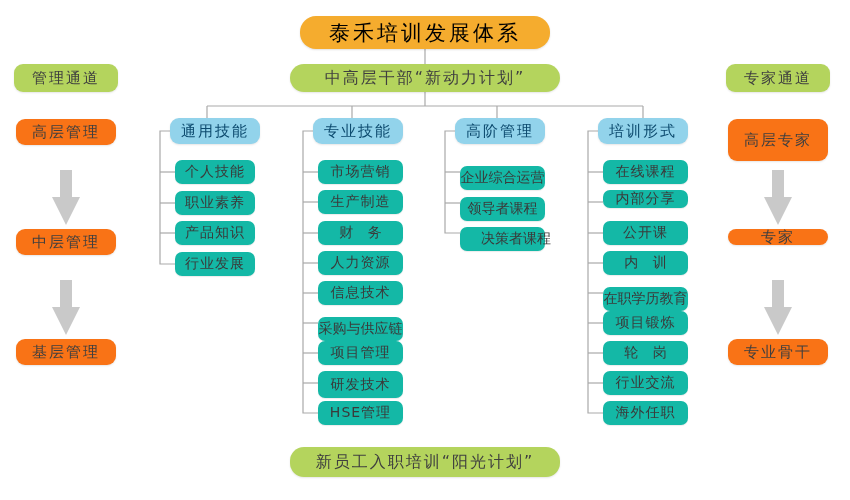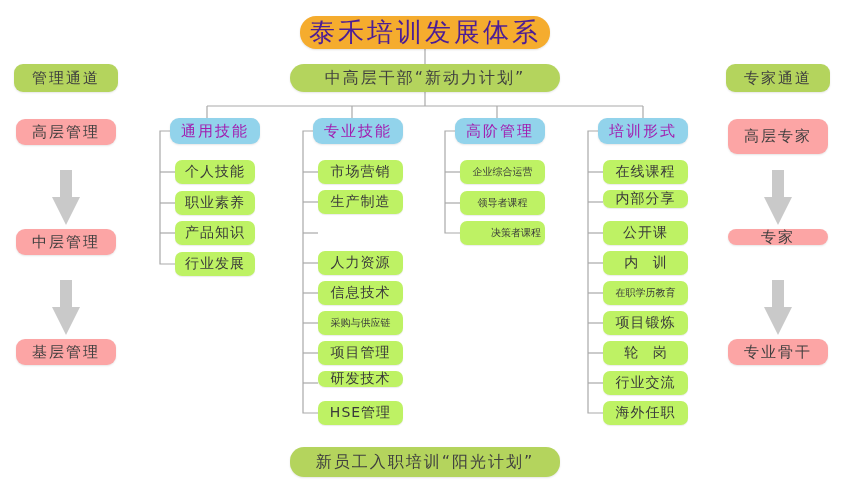--- a/index.html
+++ b/index.html
@@ -27,68 +27,69 @@
     display: flex;
     align-items: center;
     justify-content: center;
     text-align: center;
     white-space: nowrap;
     letter-spacing: 1px;
   }
   .title-pill {
     background: #F5AC2E;
     border-radius: 16px;
-    color: #4c1d95;
-    font-size: 26px;
+    color: #000000;
+    font-size: 21px;
     letter-spacing: 3px;
     box-shadow: 0 1px 2px rgba(0,0,0,0.12);
   }
   .green-pill {
     background: #B4D45D;
     border-radius: 14px;
     color: #3f3f3f;
     font-size: 16px;
     letter-spacing: 2px;
     box-shadow: 0 1px 2px rgba(0,0,0,0.10);
   }
   .green-small {
     background: #B4D45D;
     border-radius: 9px;
     color: #3f3f3f;
     font-size: 15px;
     letter-spacing: 2px;
     box-shadow: 0 1px 2px rgba(0,0,0,0.10);
   }
   .peach-pill {
-    background: #fca5a5;
+    background: #f97316;
     border-radius: 9px;
     color: #3f3f3f;
     font-size: 15px;
     letter-spacing: 2px;
     box-shadow: 0 1px 2px rgba(0,0,0,0.10);
   }
   .blue-pill {
     background: #92D3EB;
     border-radius: 9px;
-    color: #a21caf;
+    color: #0c4a6e;
     font-size: 15px;
     letter-spacing: 2px;
     box-shadow: 0 1px 2px rgba(0,0,0,0.10);
   }
   .gray-pill {
-    background: #bef264;
+    background: #14b8a6;
     border-radius: 7px;
     color: #3a3a3a;
     font-size: 14px;
     letter-spacing: 1px;
     box-shadow: 0 1px 1px rgba(0,0,0,0.08);
   }
   .gray-pill.small {
-    font-size: 10px;
+    font-size: 14px;
     letter-spacing: 0px;
+    margin-top: 6px;
   }
   .gray-pill.wide-space {
     letter-spacing: 5px;
     text-indent: 5px;
   }
   svg.lines {
     position: absolute;
     left: 0; top: 0;
     width: 850px;
     height: 500px;
@@ -164,43 +165,44 @@
   <div class="pill green-pill" style="left:290px; top:64px; width:270px; height:28px;">中高层干部“新动力计划”</div>
 
   <div class="pill peach-pill" style="left:16px; top:119px; width:100px; height:26px;">高层管理</div>
 
   <div class="pill peach-pill" style="left:16px; top:229px; width:100px; height:26px;">中层管理</div>
 
   <div class="pill peach-pill" style="left:16px; top:339px; width:100px; height:26px;">基层管理</div>
 
   <div class="pill green-small" style="left:726px; top:64px; width:104px; height:28px;">专家通道</div>
 
-  <div class="pill peach-pill" style="left:728px; top:119px; width:100px; height:35px;text-align:center;">高层专家</div>
+  <div class="pill peach-pill" style="left:728px; top:119px; width:100px; height:42px;text-align:center;">高层专家</div>
 
   <div class="pill peach-pill" style="left:728px; top:229px; width:100px; height:16px;">专家</div>
 
   <div class="pill peach-pill" style="left:728px; top:339px; width:100px; height:26px;">专业骨干</div>
 
   <div class="pill blue-pill" style="left:170px; top:118px; width:90px; height:26px;">通用技能</div>
   <div class="pill blue-pill" style="left:313px; top:118px; width:90px; height:26px;">专业技能</div>
   <div class="pill blue-pill" style="left:455px; top:118px; width:90px; height:26px;">高阶管理</div>
   <div class="pill blue-pill" style="left:598px; top:118px; width:90px; height:26px;">培训形式</div>
 
   <div class="pill gray-pill" style="left:175px; top:160px; width:80px; height:24px;">个人技能</div>
   <div class="pill gray-pill" style="left:175px; top:191px; width:80px; height:24px;">职业素养</div>
   <div class="pill gray-pill" style="left:175px; top:221px; width:80px; height:24px;">产品知识</div>
   <div class="pill gray-pill" style="left:175px; top:252px; width:80px; height:24px;">行业发展</div>
 
   <div class="pill gray-pill" style="left:318px; top:160px; width:85px; height:24px;">市场营销</div>
   <div class="pill gray-pill" style="left:318px; top:190px; width:85px; height:24px;">生产制造</div>
+  <div class="pill gray-pill wide-space" style="left:318px; top:221px; width:85px; height:24px;">财 务</div>
   <div class="pill gray-pill" style="left:318px; top:251px; width:85px; height:24px;">人力资源</div>
   <div class="pill gray-pill" style="left:318px; top:281px; width:85px; height:24px;">信息技术</div>
   <div class="pill gray-pill small" style="left:318px; top:311px; width:85px; height:24px;">采购与供应链</div>
   <div class="pill gray-pill" style="left:318px; top:341px; width:85px; height:24px;">项目管理</div>
-  <div class="pill gray-pill" style="left:318px; top:371px; width:85px; height:16px;">研发技术</div>
+  <div class="pill gray-pill" style="left:318px; top:371px; width:85px; height:27px;">研发技术</div>
   <div class="pill gray-pill" style="left:318px; top:401px; width:85px; height:24px;">HSE管理</div>
 
   <div class="pill gray-pill small" style="left:460px; top:160px; width:85px; height:24px;">企业综合运营</div>
   <div class="pill gray-pill small" style="left:460px; top:191px; width:85px; height:24px;">领导者课程</div>
   <div class="pill gray-pill small" style="left:460px; top:221px; width:85px; height:24px;padding-left:27px;">决策者课程</div>
 
   <div class="pill gray-pill" style="left:603px; top:160px; width:85px; height:24px;">在线课程</div>
   <div class="pill gray-pill" style="left:603px; top:190px; width:85px; height:18px;">内部分享</div>
   <div class="pill gray-pill" style="left:603px; top:221px; width:85px; height:24px;">公开课</div>
   <div class="pill gray-pill wide-space" style="left:603px; top:251px; width:85px; height:24px;">内 训</div>

